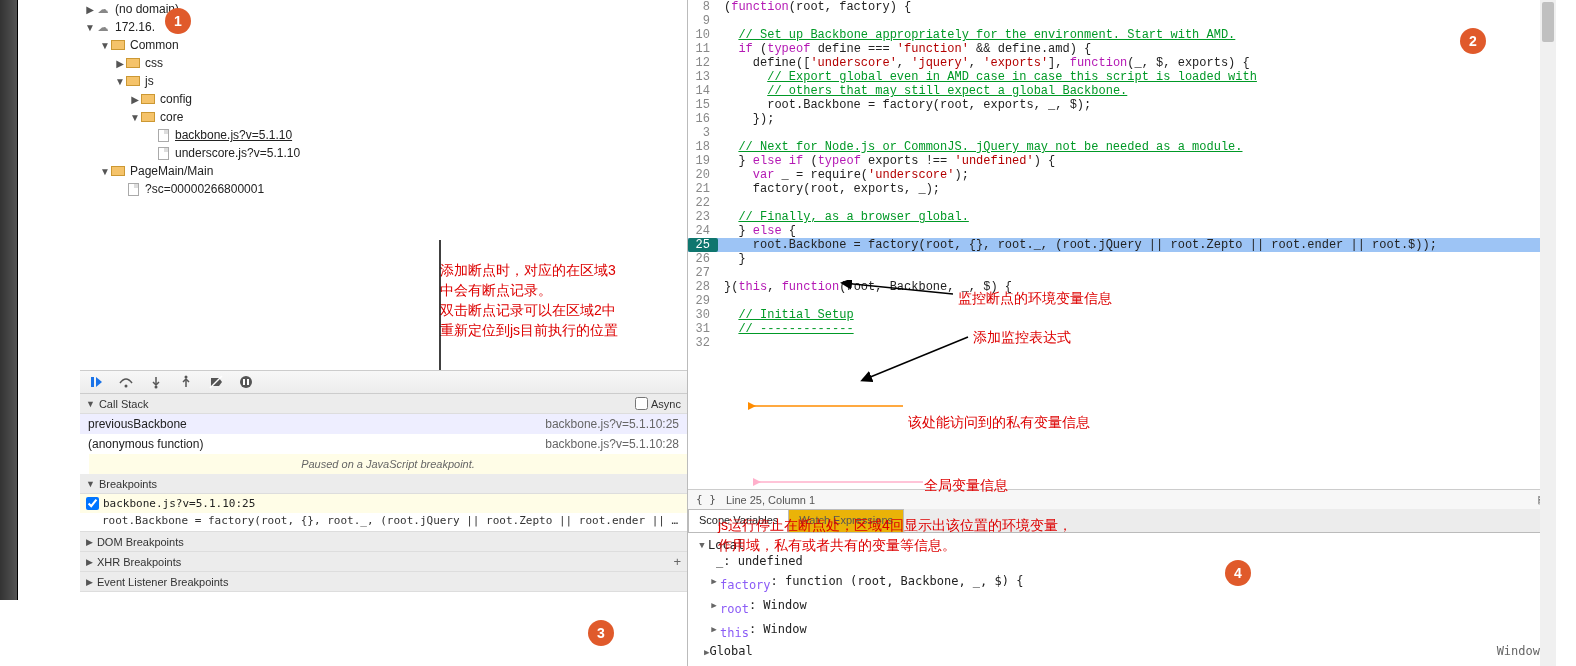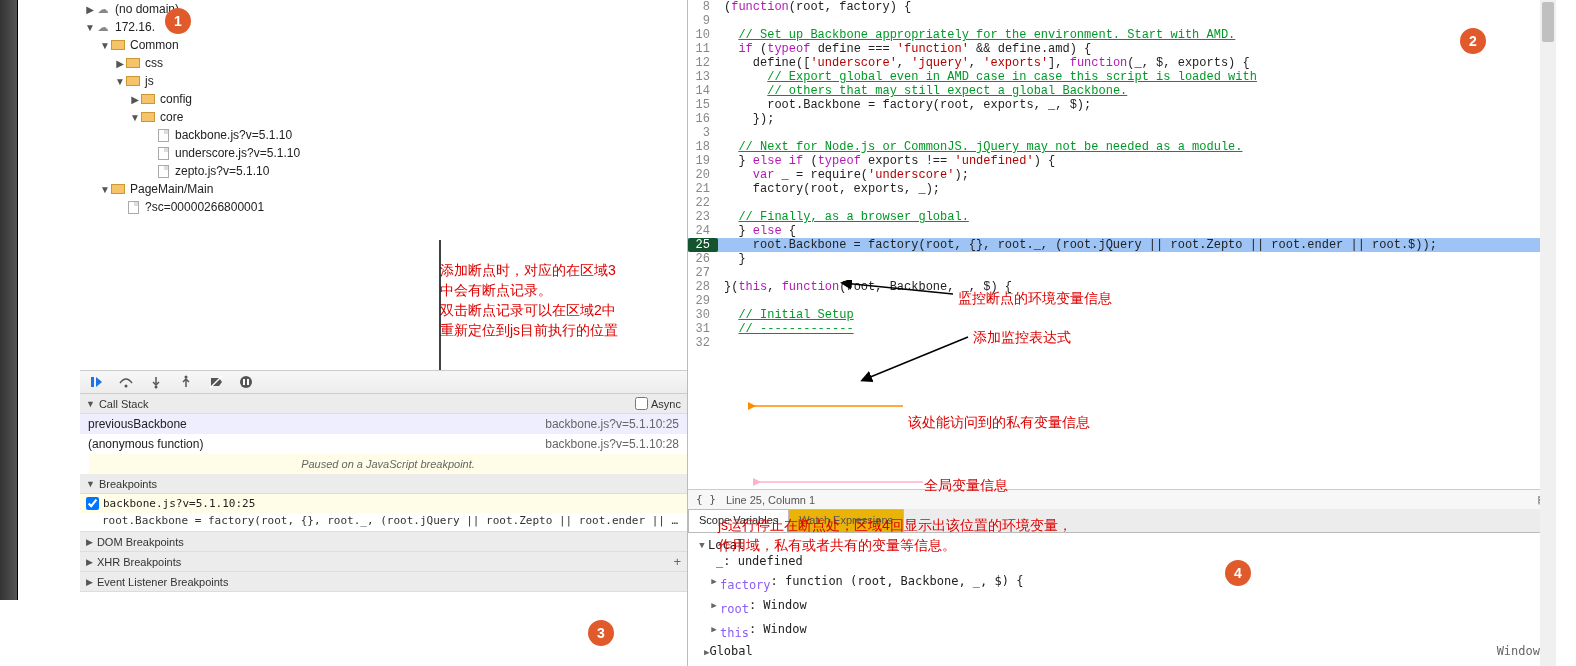--- a/index.html
+++ b/index.html
@@ -10,42 +10,42 @@
 .right-col { flex:1; display:flex; flex-direction:column; position:relative; }
 .sources { flex:0 0 370px; overflow:auto; background:#fff; position:relative; }
 .tree-row { display:flex; align-items:center; height:18px; white-space:nowrap; cursor:default; }
 .tw { display:inline-block; width:10px; text-align:center; color:#555; font-size:10px; }
 .ficon { width:16px; height:14px; margin-right:4px; display:inline-flex; align-items:center; justify-content:center; }
 .folder-i { width:14px; height:10px; background:#f5c36a; border:1px solid #cc9833; }
 .file-i { width:11px; height:13px; background:#fff; border:1px solid #aaa; position:relative;}
 .file-i::after{content:"";position:absolute;top:0;right:0;width:4px;height:4px;background:#ddd;}
 .cloud-i { color:#888; font-size:11px;}
 .ind0{padding-left:5px;}.ind1{padding-left:20px;}.ind2{padding-left:35px;}.ind3{padding-left:50px;}.ind4{padding-left:65px;}
-.sel-file { background:#fff;}
+.sel-file { background:#fff;text-decoration:underline;}
 .annot-text { position:absolute; color:#d00; font-size:14px; line-height:20px; font-family:"Microsoft YaHei","SimSun",sans-serif; white-space:pre; }
 .badge { position:absolute; width:26px; height:26px; border-radius:50%; background:#e05a2b; color:#fff; display:flex; align-items:center; justify-content:center; font-weight:bold; font-size:14px;}
 .debug-bar { height:24px; background:linear-gradient(#f7f7f7,#ececec); border-top:1px solid #ccc; border-bottom:1px solid #ccc; display:flex; align-items:center; padding:0 8px; gap:14px;}
 .dbg-btn { width:16px; height:16px; cursor:pointer; display:inline-flex; align-items:center; justify-content:center; color:#555;}
 .dbg-btn.play{color:#1a73e8;}
 .panel-hdr { height:20px; background:#ececec; border-bottom:1px solid #ddd; display:flex; align-items:center; padding:0 6px; font-size:11px; color:#333;}
 .panel-hdr .arrow{font-size:9px;margin-right:4px;color:#555;}
 .callstack-row { display:flex; justify-content:space-between; padding:3px 8px; height:20px; align-items:center;}
 .callstack-row.sel{background:#eef;}
 .pause-msg { background:#fffde7; text-align:center; font-style:italic; padding:4px; color:#666; font-size:11px;margin-left:9px;}
 .bp-row { background:#fffde7; padding:3px 6px; font-size:11px; font-family:Consolas,monospace; display:flex; align-items:center;}
 .bp-code { padding:1px 6px 4px 22px; font-family:Consolas,monospace; font-size:11px; color:#333; white-space:nowrap; overflow:hidden; text-overflow:ellipsis; border-bottom:1px solid #ddd;}
 .async-chk { margin-left:auto; display:flex; align-items:center; gap:3px;}
 .plus-btn{margin-left:auto;color:#666;cursor:pointer;font-size:13px;}
 
 .editor { flex:1; overflow:auto; font-family:Consolas,"Courier New",monospace; font-size:12px; line-height:14px; background:#fff; position:relative;}
 .eline { display:flex; height:14px; white-space:pre;}
 .lnum { width:30px; text-align:right; padding-right:8px; color:#888; background:#fff; flex-shrink:0;}
 .code { flex:1; padding-left:6px;}
 .eline.hl { background:#9dc4f5;}
-.eline.hl .lnum{background:#14532d;color:#fff;border-radius:2px;}
+.eline.hl .lnum{background:#0f766e;color:#fff;border-radius:2px;}
 .kw{color:#b418b4;}.str{color:#b30000;}.com{color:#009926;text-decoration:underline;}
 .status-line { height:20px; border-top:1px solid #ccc; display:flex; align-items:center; padding:0 8px; color:#555; font-size:11px; background:#f7f7f7;}
 .status-line .braces{margin-right:10px;font-family:monospace;}
 .tabs { display:flex; height:24px; border-bottom:1px solid #bbb; background:#ececec;}
 .tab { padding:4px 10px; border:1px solid #bbb; border-bottom:none; background:#fff; font-size:11px; cursor:pointer; margin-right:-1px;}
 .tab.inactive{background:#eab308;color:#555;}
 .scope-body { padding:4px 8px; font-family:Consolas,monospace; font-size:12px; line-height:16px;}
 .scope-line{display:flex;align-items:center;white-space:pre;}
 .sarrow{width:12px;text-align:center;color:#666;font-size:9px;}
 .prop{color:#8b5cf6;margin-top:8px;}
@@ -114,27 +114,20 @@
             <span class="file-i"></span>
           </span>
           <span>backbone.js?v=5.1.10</span>
         </div>
       <div class="tree-row ind4">
           <span class="tw"></span>
           <span class="ficon">
             <span class="file-i"></span>
           </span>
           <span>underscore.js?v=5.1.10</span>
-        </div>
-      <div class="tree-row ind4">
-          <span class="tw"></span>
-          <span class="ficon">
-            <span class="file-i"></span>
-          </span>
-          <span>zepto.js?v=5.1.10</span>
         </div>
       <div class="tree-row ind1">
           <span class="tw">▼</span>
           <span class="ficon">
             <span class="folder-i"></span>
           </span>
           <span>PageMain/Main</span>
         </div>
       <div class="tree-row ind2">
           <span class="tw"></span>

